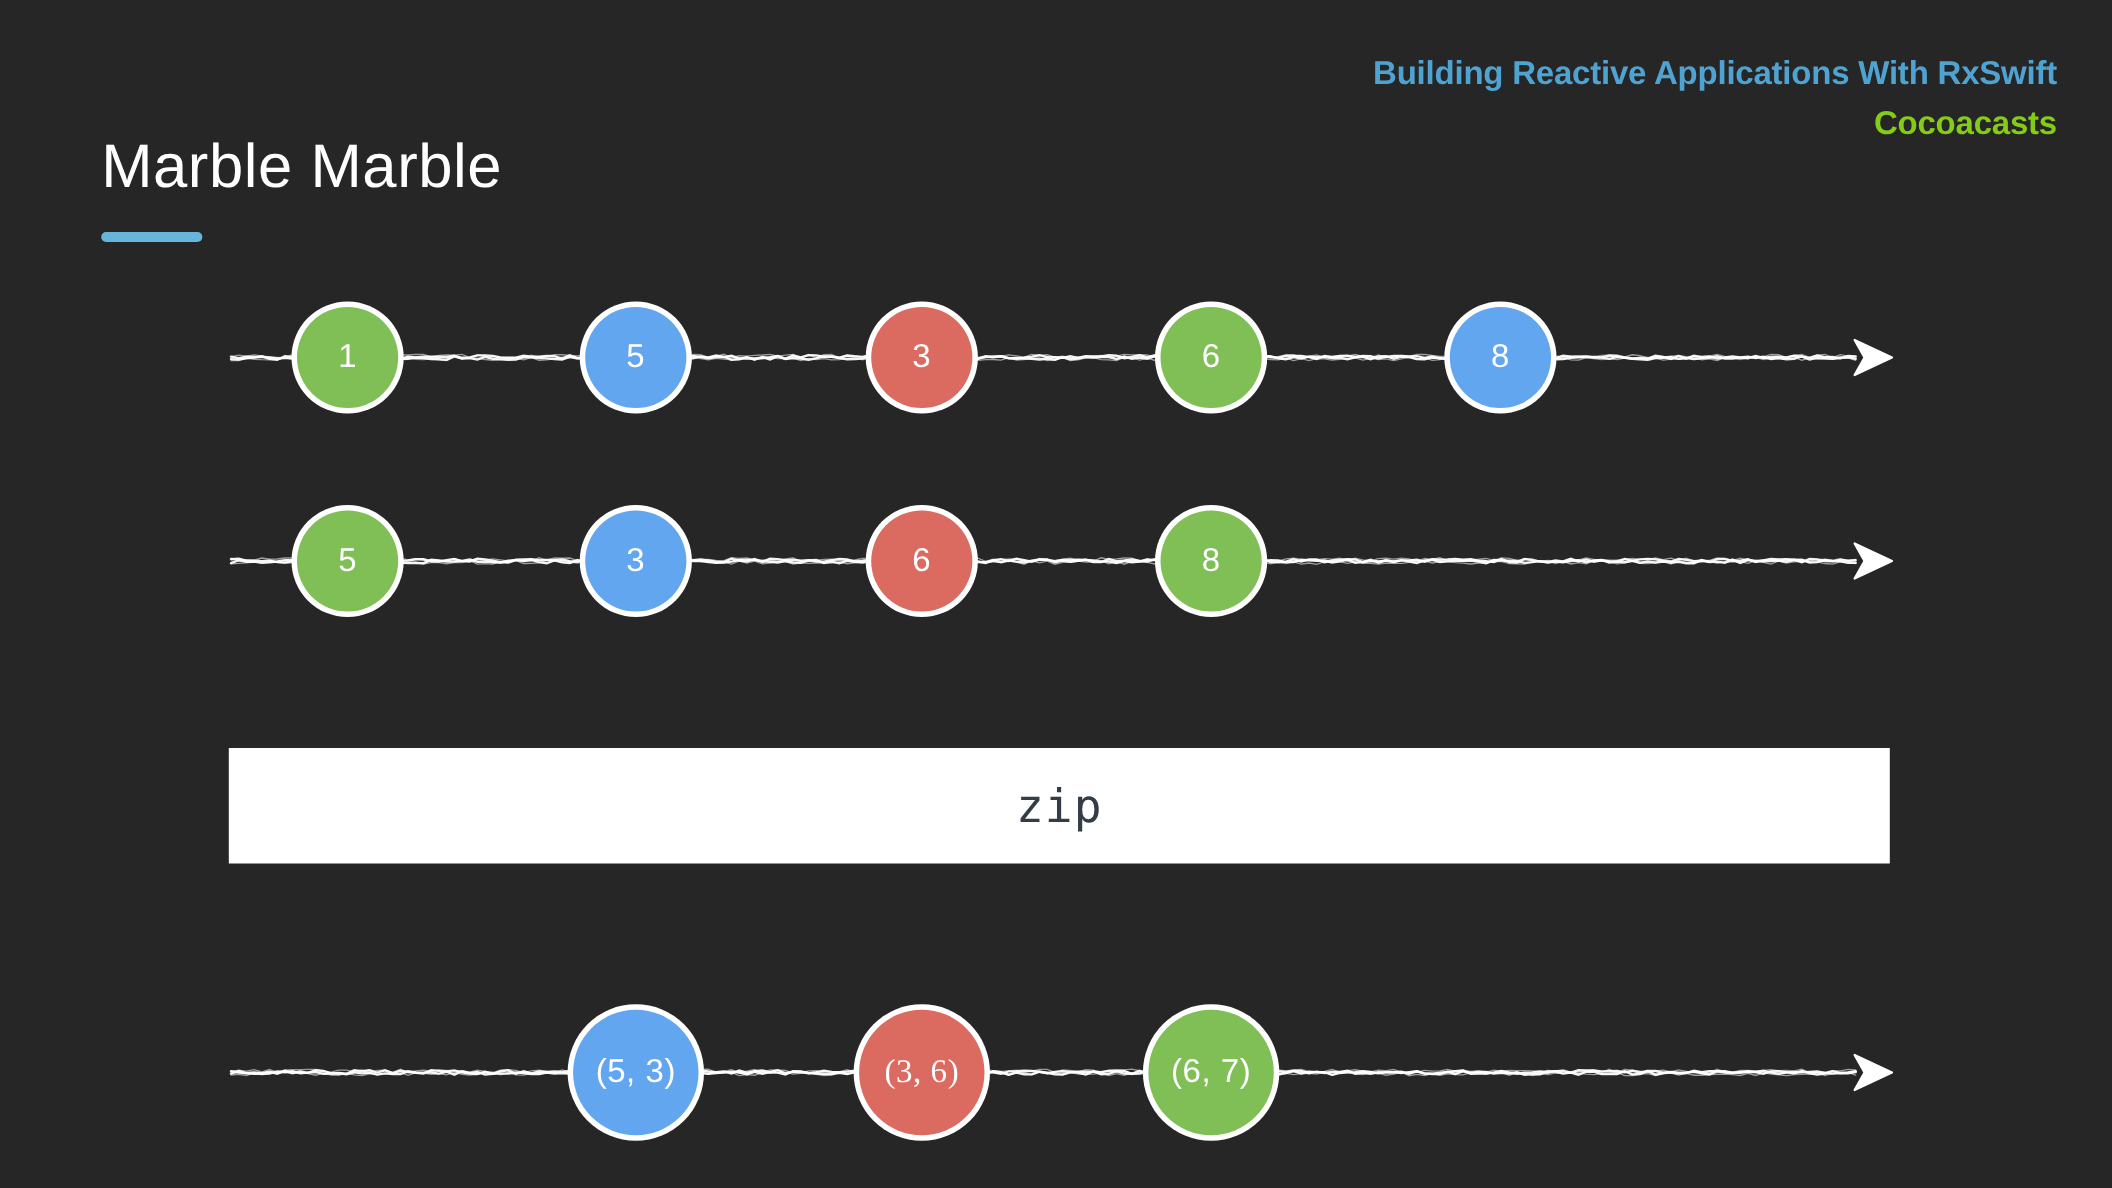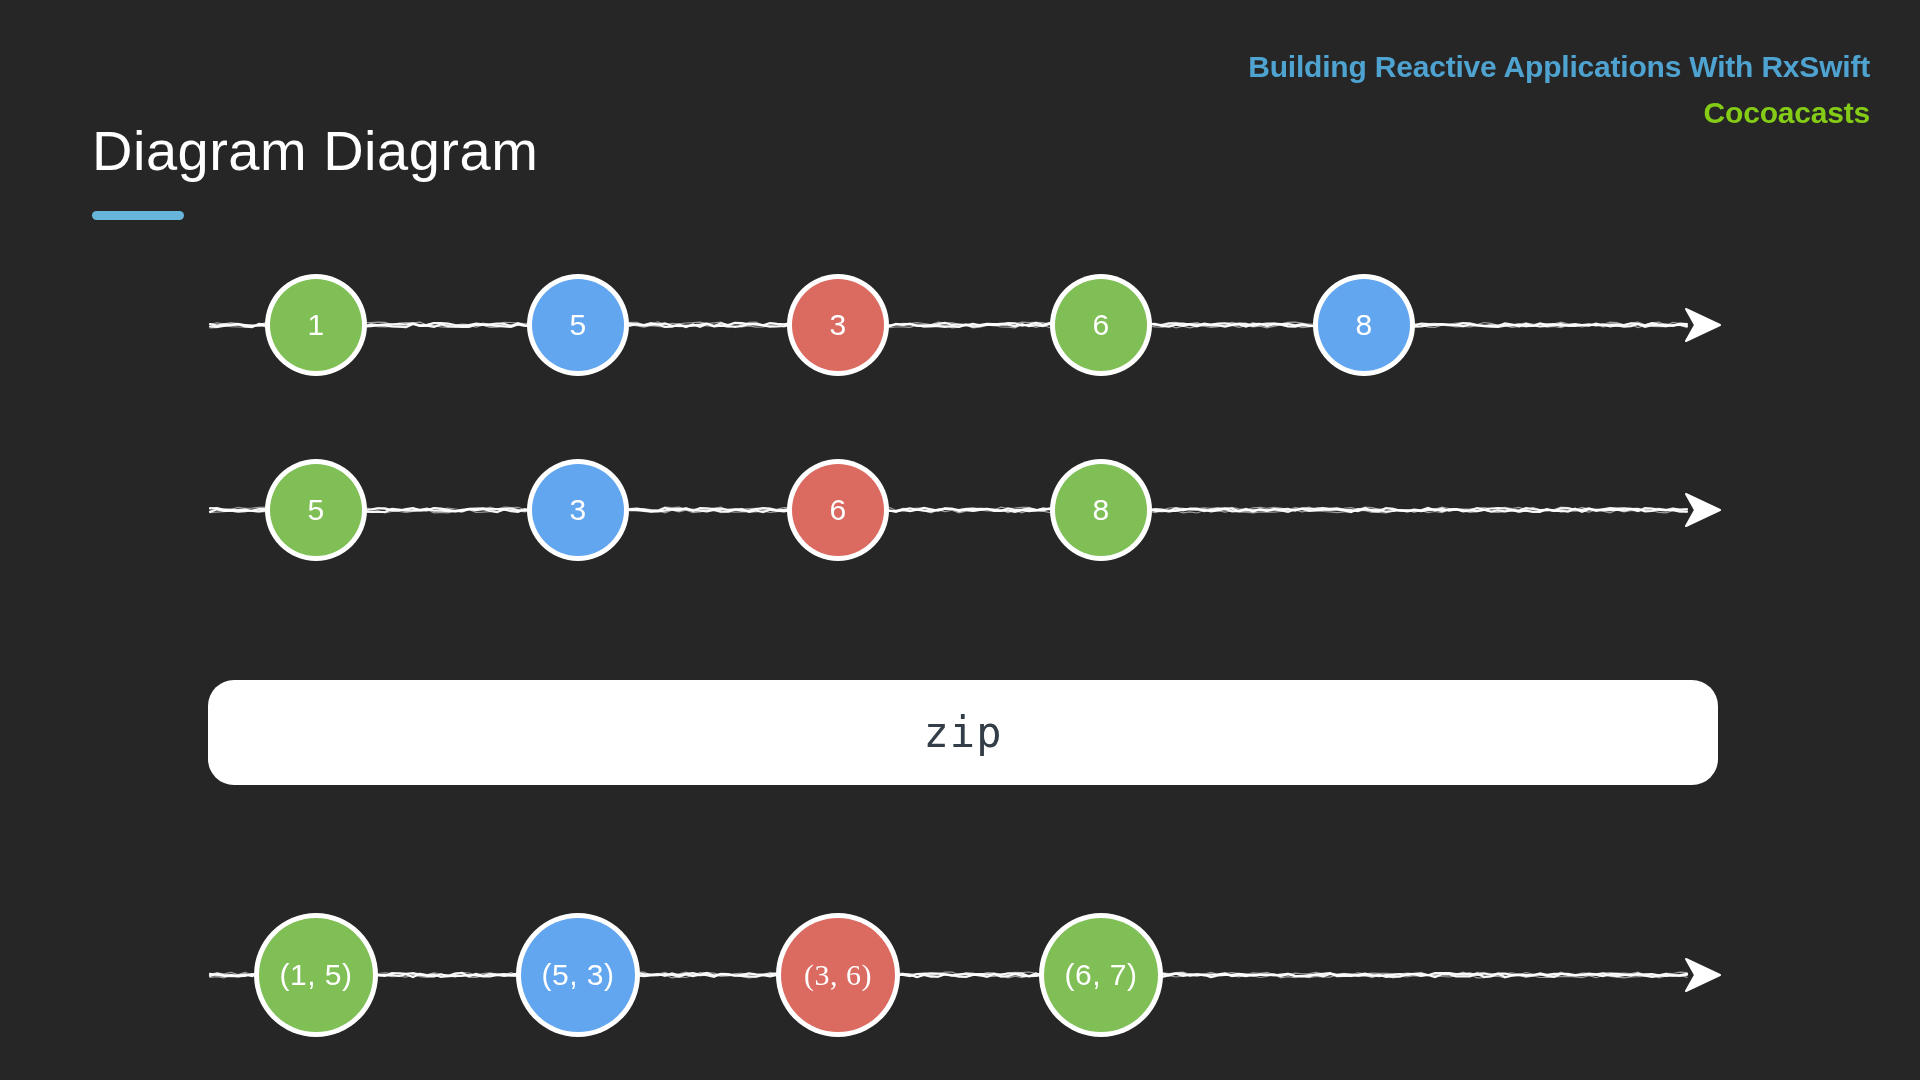--- a/index.html
+++ b/index.html
@@ -116,21 +116,21 @@
 </head>
 <body>
 
 <div id="slide">
 
   <div class="header">
     <div class="header-course">Building Reactive Applications With RxSwift</div>
     <div class="header-brand">Cocoacasts</div>
   </div>
 
-  <div class="title">Diagram Diagram</div>
+  <div class="title">Marble Marble</div>
   <div class="title-rule"></div>
 
   <div id="timelines-host">
       <div class="timeline" style="top: 245px;">
         <svg class="axis" width="1920" height="160" viewBox="0 0 1920 160">
           <path d="M210.0 79.3 L217.0 77.8 L224.0 78.8 L231.0 77.7 L238.0 78.6 L245.0 79.5 L252.0 79.9 L259.0 80.3 L266.0 77.1 L273.0 77.3 L280.0 77.5 L287.0 79.7 L294.0 77.9 L301.0 78.6 L308.0 78.7 L315.0 79.8 L322.0 78.0 L329.0 78.7 L336.0 77.7 L343.0 77.2 L350.0 77.9 L357.0 79.7 L364.0 77.6 L371.0 77.7 L378.0 77.1 L385.0 77.3 L392.0 79.5 L399.0 78.1 L406.0 77.7 L413.0 77.8 L420.0 77.2 L427.0 80.1 L434.0 77.6 L441.0 79.4 L448.0 79.1 L455.0 80.1 L462.0 79.2 L469.0 79.7 L476.0 80.2 L483.0 78.0 L490.0 79.8 L497.0 79.0 L504.0 77.4 L511.0 77.5 L518.0 78.2 L525.0 78.6 L532.0 77.5 L539.0 79.0 L546.0 79.7 L553.0 77.9 L560.0 79.6 L567.0 78.7 L574.0 80.0 L581.0 77.9 L588.0 80.4 L595.0 78.6 L602.0 78.7 L609.0 79.5 L616.0 78.3 L623.0 80.1 L630.0 77.3 L637.0 77.4 L644.0 80.0 L651.0 78.8 L658.0 77.0 L665.0 80.0 L672.0 78.4 L679.0 78.8 L686.0 78.0 L693.0 77.7 L700.0 77.2 L707.0 78.7 L714.0 77.9 L721.0 77.1 L728.0 80.4 L735.0 77.3 L742.0 80.0 L749.0 77.4 L756.0 77.1 L763.0 80.4 L770.0 78.2 L777.0 78.7 L784.0 79.7 L791.0 77.3 L798.0 80.3 L805.0 79.4 L812.0 79.4 L819.0 79.8 L826.0 77.5 L833.0 79.3 L840.0 78.6 L847.0 78.8 L854.0 78.3 L861.0 78.1 L868.0 77.9 L875.0 77.9 L882.0 79.9 L889.0 79.7 L896.0 79.5 L903.0 78.4 L910.0 78.7 L917.0 77.6 L924.0 78.5 L931.0 79.7 L938.0 77.2 L945.0 78.2 L952.0 77.5 L959.0 79.6 L966.0 78.9 L973.0 80.2 L980.0 79.4 L987.0 78.7 L994.0 79.0 L1001.0 78.1 L1008.0 79.0 L1015.0 78.7 L1022.0 77.1 L1029.0 77.7 L1036.0 77.4 L1043.0 77.7 L1050.0 79.8 L1057.0 79.8 L1064.0 78.1 L1071.0 79.7 L1078.0 77.2 L1085.0 79.6 L1092.0 79.0 L1099.0 77.9 L1106.0 80.2 L1113.0 79.1 L1120.0 79.7 L1127.0 78.0 L1134.0 77.9 L1141.0 77.4 L1148.0 77.8 L1155.0 80.2 L1162.0 79.2 L1169.0 77.5 L1176.0 77.4 L1183.0 79.6 L1190.0 78.7 L1197.0 77.6 L1204.0 80.1 L1211.0 79.3 L1218.0 78.8 L1225.0 78.7 L1232.0 77.3 L1239.0 79.1 L1246.0 80.2 L1253.0 77.6 L1260.0 79.8 L1267.0 79.3 L1274.0 78.2 L1281.0 79.0 L1288.0 77.3 L1295.0 77.1 L1302.0 78.2 L1309.0 79.1 L1316.0 79.0 L1323.0 78.6 L1330.0 79.3 L1337.0 78.7 L1344.0 78.3 L1351.0 79.2 L1358.0 77.6 L1365.0 78.8 L1372.0 77.0 L1379.0 80.4 L1386.0 78.1 L1393.0 77.5 L1400.0 78.4 L1407.0 77.6 L1414.0 78.5 L1421.0 79.7 L1428.0 78.6 L1435.0 78.3 L1442.0 79.1 L1449.0 79.3 L1456.0 78.1 L1463.0 77.9 L1470.0 77.6 L1477.0 79.5 L1484.0 77.5 L1491.0 78.3 L1498.0 80.4 L1505.0 79.4 L1512.0 79.5 L1519.0 78.8 L1526.0 78.2 L1533.0 79.2 L1540.0 79.5 L1547.0 78.7 L1554.0 78.8 L1561.0 77.2 L1568.0 78.9 L1575.0 79.7 L1582.0 80.1 L1589.0 80.2 L1596.0 79.9 L1603.0 79.5 L1610.0 77.2 L1617.0 77.5 L1624.0 80.0 L1631.0 78.2 L1638.0 77.2 L1645.0 79.8 L1652.0 77.8 L1659.0 77.2 L1666.0 80.2 L1673.0 77.4 L1680.0 78.7 L1687.0 79.3 " stroke="#FFFFFF" stroke-width="1.2" fill="none" stroke-linecap="round" opacity="0.55"></path>
           <path d="M210.0 79.2 L217.0 80.7 L224.0 79.3 L231.0 79.6 L238.0 79.4 L245.0 80.0 L252.0 80.8 L259.0 80.6 L266.0 80.2 L273.0 81.0 L280.0 78.9 L287.0 77.9 L294.0 77.9 L301.0 79.1 L308.0 78.0 L315.0 80.0 L322.0 79.1 L329.0 78.5 L336.0 78.4 L343.0 80.5 L350.0 80.7 L357.0 77.9 L364.0 81.2 L371.0 79.4 L378.0 80.0 L385.0 79.3 L392.0 79.3 L399.0 79.2 L406.0 79.5 L413.0 78.4 L420.0 80.3 L427.0 79.9 L434.0 78.1 L441.0 78.1 L448.0 78.5 L455.0 80.0 L462.0 80.7 L469.0 80.1 L476.0 78.5 L483.0 79.3 L490.0 79.3 L497.0 78.5 L504.0 78.8 L511.0 81.0 L518.0 78.1 L525.0 80.5 L532.0 79.7 L539.0 78.5 L546.0 79.1 L553.0 80.4 L560.0 78.0 L567.0 79.4 L574.0 80.9 L581.0 81.2 L588.0 79.3 L595.0 79.3 L602.0 79.4 L609.0 80.5 L616.0 80.5 L623.0 80.8 L630.0 80.7 L637.0 79.0 L644.0 80.0 L651.0 78.1 L658.0 79.7 L665.0 78.4 L672.0 80.9 L679.0 80.6 L686.0 80.9 L693.0 80.3 L700.0 79.7 L707.0 78.7 L714.0 81.1 L721.0 78.3 L728.0 80.0 L735.0 77.9 L742.0 78.1 L749.0 79.3 L756.0 79.0 L763.0 80.2 L770.0 78.2 L777.0 78.9 L784.0 79.4 L791.0 78.0 L798.0 79.1 L805.0 80.5 L812.0 80.2 L819.0 81.0 L826.0 78.1 L833.0 79.3 L840.0 79.2 L847.0 80.5 L854.0 80.3 L861.0 78.5 L868.0 78.7 L875.0 81.0 L882.0 80.3 L889.0 81.1 L896.0 79.5 L903.0 79.4 L910.0 78.9 L917.0 80.7 L924.0 80.4 L931.0 80.2 L938.0 79.2 L945.0 77.9 L952.0 79.7 L959.0 79.7 L966.0 80.3 L973.0 78.9 L980.0 80.3 L987.0 78.8 L994.0 79.1 L1001.0 79.0 L1008.0 78.0 L1015.0 78.3 L1022.0 80.6 L1029.0 79.5 L1036.0 78.0 L1043.0 79.7 L1050.0 77.9 L1057.0 79.6 L1064.0 81.3 L1071.0 78.0 L1078.0 81.0 L1085.0 79.7 L1092.0 81.2 L1099.0 80.4 L1106.0 80.0 L1113.0 78.8 L1120.0 79.1 L1127.0 80.1 L1134.0 78.8 L1141.0 78.6 L1148.0 78.0 L1155.0 79.5 L1162.0 80.2 L1169.0 78.5 L1176.0 78.7 L1183.0 78.7 L1190.0 79.7 L1197.0 81.3 L1204.0 78.7 L1211.0 79.5 L1218.0 78.5 L1225.0 78.3 L1232.0 79.5 L1239.0 78.5 L1246.0 78.9 L1253.0 80.9 L1260.0 79.4 L1267.0 78.6 L1274.0 78.5 L1281.0 79.1 L1288.0 78.8 L1295.0 80.3 L1302.0 79.1 L1309.0 80.9 L1316.0 81.2 L1323.0 80.8 L1330.0 79.4 L1337.0 79.0 L1344.0 78.8 L1351.0 79.3 L1358.0 78.6 L1365.0 77.9 L1372.0 78.5 L1379.0 78.0 L1386.0 79.6 L1393.0 78.4 L1400.0 78.7 L1407.0 78.4 L1414.0 80.5 L1421.0 78.5 L1428.0 79.2 L1435.0 79.4 L1442.0 79.0 L1449.0 80.0 L1456.0 79.9 L1463.0 78.2 L1470.0 78.8 L1477.0 80.0 L1484.0 80.9 L1491.0 80.5 L1498.0 81.1 L1505.0 78.3 L1512.0 79.5 L1519.0 81.3 L1526.0 78.6 L1533.0 80.9 L1540.0 78.5 L1547.0 79.8 L1554.0 79.1 L1561.0 81.0 L1568.0 80.0 L1575.0 79.0 L1582.0 80.0 L1589.0 80.6 L1596.0 78.6 L1603.0 80.4 L1610.0 79.5 L1617.0 79.3 L1624.0 80.0 L1631.0 78.3 L1638.0 79.2 L1645.0 80.4 L1652.0 78.2 L1659.0 79.7 L1666.0 79.6 L1673.0 80.8 L1680.0 78.7 L1687.0 79.0 " stroke="#FFFFFF" stroke-width="2.2" fill="none" stroke-linecap="round" opacity="0.95"></path>
           <path d="M210.0 81.5 L217.0 81.9 L224.0 80.8 L231.0 80.1 L238.0 78.9 L245.0 81.3 L252.0 82.1 L259.0 78.8 L266.0 79.5 L273.0 78.8 L280.0 79.5 L287.0 80.2 L294.0 81.8 L301.0 79.0 L308.0 81.3 L315.0 79.0 L322.0 78.8 L329.0 80.9 L336.0 81.9 L343.0 80.3 L350.0 80.4 L357.0 81.8 L364.0 81.5 L371.0 81.2 L378.0 80.1 L385.0 80.5 L392.0 81.3 L399.0 81.6 L406.0 82.0 L413.0 78.8 L420.0 80.9 L427.0 80.6 L434.0 81.9 L441.0 79.4 L448.0 81.2 L455.0 81.7 L462.0 82.0 L469.0 81.8 L476.0 79.7 L483.0 79.9 L490.0 80.4 L497.0 80.8 L504.0 81.3 L511.0 81.9 L518.0 79.4 L525.0 80.7 L532.0 80.8 L539.0 80.5 L546.0 79.7 L553.0 81.9 L560.0 78.7 L567.0 79.6 L574.0 79.9 L581.0 78.8 L588.0 81.9 L595.0 79.7 L602.0 78.8 L609.0 81.1 L616.0 79.1 L623.0 80.0 L630.0 78.7 L637.0 79.6 L644.0 80.6 L651.0 79.6 L658.0 79.3 L665.0 82.0 L672.0 81.6 L679.0 79.6 L686.0 82.1 L693.0 79.5 L700.0 81.8 L707.0 79.0 L714.0 81.4 L721.0 80.6 L728.0 80.9 L735.0 82.0 L742.0 80.8 L749.0 79.0 L756.0 79.3 L763.0 80.5 L770.0 81.6 L777.0 81.5 L784.0 81.0 L791.0 79.8 L798.0 79.8 L805.0 80.3 L812.0 81.8 L819.0 79.1 L826.0 79.9 L833.0 79.0 L840.0 80.7 L847.0 81.3 L854.0 79.4 L861.0 79.3 L868.0 78.9 L875.0 81.1 L882.0 79.6 L889.0 81.0 L896.0 78.8 L903.0 79.8 L910.0 78.9 L917.0 80.6 L924.0 81.2 L931.0 80.8 L938.0 81.2 L945.0 81.8 L952.0 81.2 L959.0 82.0 L966.0 79.7 L973.0 81.6 L980.0 81.0 L987.0 79.6 L994.0 80.1 L1001.0 79.6 L1008.0 79.6 L1015.0 81.3 L1022.0 79.2 L1029.0 81.2 L1036.0 80.0 L1043.0 81.2 L1050.0 78.8 L1057.0 81.0 L1064.0 80.4 L1071.0 80.8 L1078.0 78.8 L1085.0 81.4 L1092.0 81.8 L1099.0 81.7 L1106.0 78.9 L1113.0 79.7 L1120.0 81.0 L1127.0 81.1 L1134.0 79.4 L1141.0 81.3 L1148.0 79.3 L1155.0 78.9 L1162.0 80.8 L1169.0 81.6 L1176.0 79.6 L1183.0 80.9 L1190.0 79.2 L1197.0 79.6 L1204.0 79.5 L1211.0 80.5 L1218.0 80.2 L1225.0 81.6 L1232.0 79.9 L1239.0 79.4 L1246.0 81.6 L1253.0 79.0 L1260.0 78.8 L1267.0 81.1 L1274.0 79.1 L1281.0 79.7 L1288.0 81.4 L1295.0 81.6 L1302.0 80.1 L1309.0 80.5 L1316.0 81.2 L1323.0 81.4 L1330.0 80.0 L1337.0 79.3 L1344.0 81.7 L1351.0 81.1 L1358.0 80.7 L1365.0 78.9 L1372.0 81.9 L1379.0 79.9 L1386.0 81.4 L1393.0 80.5 L1400.0 82.0 L1407.0 80.2 L1414.0 81.6 L1421.0 81.3 L1428.0 80.3 L1435.0 79.9 L1442.0 79.5 L1449.0 79.6 L1456.0 80.1 L1463.0 81.2 L1470.0 79.5 L1477.0 80.3 L1484.0 81.1 L1491.0 81.6 L1498.0 82.0 L1505.0 80.6 L1512.0 80.3 L1519.0 79.6 L1526.0 81.2 L1533.0 80.5 L1540.0 81.5 L1547.0 80.8 L1554.0 80.2 L1561.0 78.9 L1568.0 80.9 L1575.0 80.9 L1582.0 80.0 L1589.0 79.4 L1596.0 80.5 L1603.0 79.3 L1610.0 81.3 L1617.0 80.5 L1624.0 81.7 L1631.0 81.1 L1638.0 78.9 L1645.0 81.9 L1652.0 80.2 L1659.0 80.4 L1666.0 81.2 L1673.0 80.0 L1680.0 79.9 L1687.0 81.1 " stroke="#FFFFFF" stroke-width="2.2" fill="none" stroke-linecap="round" opacity="0.95"></path>
           <path d="M210.0 82.9 L217.0 82.7 L224.0 80.4 L231.0 81.6 L238.0 82.0 L245.0 82.2 L252.0 82.0 L259.0 80.0 L266.0 82.1 L273.0 82.0 L280.0 81.4 L287.0 81.3 L294.0 79.7 L301.0 81.0 L308.0 81.5 L315.0 79.7 L322.0 80.1 L329.0 80.4 L336.0 80.3 L343.0 80.1 L350.0 79.7 L357.0 82.7 L364.0 82.4 L371.0 80.6 L378.0 81.6 L385.0 81.8 L392.0 81.3 L399.0 81.9 L406.0 82.9 L413.0 79.6 L420.0 81.4 L427.0 80.4 L434.0 80.6 L441.0 81.8 L448.0 82.5 L455.0 82.0 L462.0 80.8 L469.0 80.5 L476.0 82.1 L483.0 80.1 L490.0 82.5 L497.0 82.1 L504.0 81.0 L511.0 79.8 L518.0 80.2 L525.0 81.4 L532.0 80.6 L539.0 81.1 L546.0 82.9 L553.0 82.9 L560.0 82.8 L567.0 80.1 L574.0 81.3 L581.0 80.0 L588.0 81.1 L595.0 80.7 L602.0 80.8 L609.0 80.6 L616.0 82.4 L623.0 80.0 L630.0 80.0 L637.0 81.0 L644.0 82.2 L651.0 80.7 L658.0 81.5 L665.0 82.2 L672.0 80.8 L679.0 81.7 L686.0 81.3 L693.0 81.5 L700.0 79.8 L707.0 81.0 L714.0 81.1 L721.0 80.5 L728.0 82.7 L735.0 80.8 L742.0 81.9 L749.0 80.9 L756.0 82.2 L763.0 81.9 L770.0 80.6 L777.0 79.7 L784.0 82.1 L791.0 79.7 L798.0 81.7 L805.0 80.3 L812.0 79.6 L819.0 82.7 L826.0 81.4 L833.0 81.8 L840.0 80.8 L847.0 80.1 L854.0 80.8 L861.0 80.8 L868.0 81.2 L875.0 81.6 L882.0 80.6 L889.0 82.6 L896.0 82.0 L903.0 81.8 L910.0 82.4 L917.0 80.2 L924.0 82.3 L931.0 82.0 L938.0 80.9 L945.0 80.2 L952.0 82.8 L959.0 82.2 L966.0 80.2 L973.0 82.8 L980.0 82.1 L987.0 80.4 L994.0 80.2 L1001.0 82.0 L1008.0 82.2 L1015.0 82.9 L1022.0 79.8 L1029.0 80.2 L1036.0 82.4 L1043.0 80.5 L1050.0 82.7 L1057.0 80.0 L1064.0 82.0 L1071.0 80.8 L1078.0 80.4 L1085.0 82.4 L1092.0 82.8 L1099.0 81.9 L1106.0 79.7 L1113.0 79.8 L1120.0 82.2 L1127.0 82.0 L1134.0 80.1 L1141.0 79.6 L1148.0 80.7 L1155.0 81.8 L1162.0 82.1 L1169.0 80.5 L1176.0 82.8 L1183.0 81.1 L1190.0 82.8 L1197.0 81.1 L1204.0 81.2 L1211.0 82.3 L1218.0 81.6 L1225.0 80.6 L1232.0 80.4 L1239.0 82.3 L1246.0 80.7 L1253.0 81.9 L1260.0 81.2 L1267.0 82.8 L1274.0 81.3 L1281.0 79.7 L1288.0 81.6 L1295.0 80.2 L1302.0 82.6 L1309.0 81.9 L1316.0 80.0 L1323.0 81.1 L1330.0 81.7 L1337.0 82.0 L1344.0 80.2 L1351.0 82.5 L1358.0 80.8 L1365.0 81.1 L1372.0 82.2 L1379.0 81.4 L1386.0 81.9 L1393.0 82.3 L1400.0 81.7 L1407.0 80.6 L1414.0 80.7 L1421.0 79.7 L1428.0 82.1 L1435.0 82.4 L1442.0 80.2 L1449.0 80.9 L1456.0 81.9 L1463.0 81.3 L1470.0 81.9 L1477.0 80.6 L1484.0 81.0 L1491.0 79.6 L1498.0 80.0 L1505.0 80.6 L1512.0 82.4 L1519.0 81.5 L1526.0 81.7 L1533.0 81.3 L1540.0 79.6 L1547.0 82.2 L1554.0 81.3 L1561.0 82.7 L1568.0 80.2 L1575.0 80.4 L1582.0 81.8 L1589.0 80.4 L1596.0 79.9 L1603.0 81.9 L1610.0 80.8 L1617.0 81.3 L1624.0 81.0 L1631.0 79.6 L1638.0 82.5 L1645.0 80.4 L1652.0 81.5 L1659.0 81.7 L1666.0 81.6 L1673.0 81.1 L1680.0 80.3 L1687.0 82.6 " stroke="#FFFFFF" stroke-width="1.2" fill="none" stroke-linecap="round" opacity="0.55"></path>
           <path d="M 1686 64 L 1720 80 L 1686 96 L 1695 80 Z" fill="#FFFFFF" stroke="#FFFFFF" stroke-width="2" stroke-linejoin="round"></path>
@@ -173,32 +173,29 @@
         </div>
       </div>
       <div class="timeline" style="top: 895px;">
         <svg class="axis" width="1920" height="160" viewBox="0 0 1920 160">
           <path d="M210.0 79.1 L217.0 77.9 L224.0 78.8 L231.0 77.4 L238.0 79.5 L245.0 77.3 L252.0 79.8 L259.0 77.7 L266.0 77.4 L273.0 77.5 L280.0 77.2 L287.0 77.1 L294.0 78.7 L301.0 79.6 L308.0 77.8 L315.0 77.9 L322.0 79.4 L329.0 77.6 L336.0 80.1 L343.0 78.1 L350.0 77.9 L357.0 79.8 L364.0 77.1 L371.0 80.0 L378.0 78.5 L385.0 77.8 L392.0 78.7 L399.0 77.6 L406.0 78.1 L413.0 78.6 L420.0 78.4 L427.0 79.6 L434.0 77.9 L441.0 79.0 L448.0 80.2 L455.0 77.9 L462.0 77.5 L469.0 78.0 L476.0 80.1 L483.0 78.6 L490.0 77.8 L497.0 79.1 L504.0 80.3 L511.0 77.6 L518.0 79.7 L525.0 77.3 L532.0 78.7 L539.0 79.9 L546.0 77.8 L553.0 79.3 L560.0 77.7 L567.0 79.9 L574.0 77.4 L581.0 78.0 L588.0 78.0 L595.0 77.7 L602.0 78.7 L609.0 77.0 L616.0 78.2 L623.0 77.9 L630.0 78.5 L637.0 77.1 L644.0 77.0 L651.0 80.2 L658.0 79.1 L665.0 77.5 L672.0 80.4 L679.0 78.8 L686.0 77.2 L693.0 80.4 L700.0 77.6 L707.0 77.7 L714.0 78.2 L721.0 80.4 L728.0 80.4 L735.0 78.6 L742.0 78.4 L749.0 79.9 L756.0 79.7 L763.0 79.7 L770.0 77.5 L777.0 79.5 L784.0 79.1 L791.0 78.2 L798.0 79.3 L805.0 77.9 L812.0 79.9 L819.0 77.2 L826.0 77.6 L833.0 77.2 L840.0 78.1 L847.0 79.5 L854.0 78.4 L861.0 79.9 L868.0 78.2 L875.0 78.1 L882.0 77.3 L889.0 78.7 L896.0 77.7 L903.0 78.4 L910.0 78.9 L917.0 78.6 L924.0 77.9 L931.0 80.2 L938.0 78.8 L945.0 77.2 L952.0 77.2 L959.0 79.8 L966.0 77.7 L973.0 78.2 L980.0 79.5 L987.0 77.5 L994.0 77.8 L1001.0 79.4 L1008.0 77.9 L1015.0 77.4 L1022.0 77.6 L1029.0 77.0 L1036.0 78.4 L1043.0 78.7 L1050.0 79.6 L1057.0 78.8 L1064.0 77.5 L1071.0 80.3 L1078.0 80.0 L1085.0 78.7 L1092.0 77.1 L1099.0 80.1 L1106.0 80.4 L1113.0 78.2 L1120.0 77.1 L1127.0 77.1 L1134.0 78.3 L1141.0 79.2 L1148.0 77.2 L1155.0 78.8 L1162.0 77.6 L1169.0 78.5 L1176.0 77.7 L1183.0 77.1 L1190.0 79.2 L1197.0 79.7 L1204.0 79.1 L1211.0 77.3 L1218.0 79.6 L1225.0 78.3 L1232.0 77.5 L1239.0 78.7 L1246.0 79.5 L1253.0 77.9 L1260.0 78.4 L1267.0 77.3 L1274.0 79.9 L1281.0 80.3 L1288.0 79.9 L1295.0 78.1 L1302.0 78.8 L1309.0 78.5 L1316.0 77.3 L1323.0 78.8 L1330.0 77.9 L1337.0 79.0 L1344.0 78.4 L1351.0 79.7 L1358.0 77.8 L1365.0 78.8 L1372.0 78.2 L1379.0 78.4 L1386.0 78.3 L1393.0 78.5 L1400.0 78.9 L1407.0 78.1 L1414.0 78.5 L1421.0 77.4 L1428.0 79.7 L1435.0 79.6 L1442.0 78.6 L1449.0 77.7 L1456.0 79.9 L1463.0 77.1 L1470.0 80.3 L1477.0 77.3 L1484.0 77.8 L1491.0 78.7 L1498.0 80.1 L1505.0 78.6 L1512.0 77.8 L1519.0 79.5 L1526.0 77.7 L1533.0 79.0 L1540.0 80.3 L1547.0 79.8 L1554.0 80.3 L1561.0 77.1 L1568.0 79.5 L1575.0 79.6 L1582.0 78.1 L1589.0 78.2 L1596.0 78.5 L1603.0 78.1 L1610.0 77.5 L1617.0 78.3 L1624.0 78.2 L1631.0 78.6 L1638.0 77.1 L1645.0 80.1 L1652.0 79.6 L1659.0 79.6 L1666.0 78.3 L1673.0 78.5 L1680.0 77.2 L1687.0 77.6 " stroke="#FFFFFF" stroke-width="1.2" fill="none" stroke-linecap="round" opacity="0.55"></path>
           <path d="M210.0 81.0 L217.0 78.7 L224.0 80.4 L231.0 80.0 L238.0 80.7 L245.0 79.4 L252.0 81.1 L259.0 78.5 L266.0 80.4 L273.0 79.1 L280.0 80.3 L287.0 78.0 L294.0 78.6 L301.0 80.8 L308.0 80.4 L315.0 81.2 L322.0 78.0 L329.0 78.8 L336.0 78.0 L343.0 80.1 L350.0 78.0 L357.0 80.6 L364.0 78.3 L371.0 79.6 L378.0 80.3 L385.0 80.9 L392.0 78.0 L399.0 78.5 L406.0 79.0 L413.0 78.1 L420.0 79.9 L427.0 80.9 L434.0 81.3 L441.0 79.3 L448.0 81.2 L455.0 78.8 L462.0 78.0 L469.0 81.2 L476.0 78.8 L483.0 80.9 L490.0 79.1 L497.0 79.5 L504.0 79.1 L511.0 79.6 L518.0 78.7 L525.0 80.9 L532.0 80.8 L539.0 81.3 L546.0 80.9 L553.0 80.7 L560.0 78.5 L567.0 80.6 L574.0 80.6 L581.0 78.5 L588.0 81.2 L595.0 78.6 L602.0 79.4 L609.0 80.9 L616.0 79.6 L623.0 79.1 L630.0 81.1 L637.0 78.1 L644.0 79.1 L651.0 79.7 L658.0 79.0 L665.0 80.8 L672.0 78.3 L679.0 80.2 L686.0 78.8 L693.0 78.2 L700.0 79.8 L707.0 77.9 L714.0 80.7 L721.0 79.2 L728.0 79.6 L735.0 80.7 L742.0 79.8 L749.0 78.4 L756.0 79.4 L763.0 79.7 L770.0 79.2 L777.0 78.3 L784.0 80.2 L791.0 80.0 L798.0 78.7 L805.0 79.4 L812.0 78.9 L819.0 78.8 L826.0 78.7 L833.0 80.5 L840.0 80.0 L847.0 79.4 L854.0 79.6 L861.0 80.1 L868.0 79.7 L875.0 80.9 L882.0 80.8 L889.0 81.0 L896.0 79.1 L903.0 79.9 L910.0 81.2 L917.0 79.0 L924.0 78.9 L931.0 78.3 L938.0 78.6 L945.0 79.3 L952.0 80.7 L959.0 79.4 L966.0 78.9 L973.0 79.4 L980.0 79.2 L987.0 79.3 L994.0 79.4 L1001.0 79.7 L1008.0 78.5 L1015.0 78.6 L1022.0 78.7 L1029.0 81.3 L1036.0 78.4 L1043.0 81.1 L1050.0 78.8 L1057.0 80.4 L1064.0 78.1 L1071.0 79.4 L1078.0 79.0 L1085.0 77.9 L1092.0 81.0 L1099.0 79.1 L1106.0 78.6 L1113.0 78.2 L1120.0 78.7 L1127.0 78.2 L1134.0 79.3 L1141.0 79.3 L1148.0 78.0 L1155.0 78.9 L1162.0 78.8 L1169.0 79.5 L1176.0 78.4 L1183.0 78.7 L1190.0 80.7 L1197.0 79.2 L1204.0 80.4 L1211.0 79.6 L1218.0 79.4 L1225.0 78.5 L1232.0 81.1 L1239.0 80.2 L1246.0 81.2 L1253.0 79.8 L1260.0 79.9 L1267.0 79.7 L1274.0 80.4 L1281.0 79.7 L1288.0 78.9 L1295.0 81.0 L1302.0 81.1 L1309.0 80.2 L1316.0 79.6 L1323.0 78.8 L1330.0 78.2 L1337.0 81.1 L1344.0 80.9 L1351.0 81.0 L1358.0 79.9 L1365.0 78.6 L1372.0 80.0 L1379.0 81.1 L1386.0 80.2 L1393.0 79.9 L1400.0 79.1 L1407.0 80.2 L1414.0 78.8 L1421.0 78.8 L1428.0 80.2 L1435.0 78.0 L1442.0 78.2 L1449.0 78.1 L1456.0 79.0 L1463.0 78.8 L1470.0 78.7 L1477.0 79.9 L1484.0 78.5 L1491.0 80.0 L1498.0 78.5 L1505.0 78.7 L1512.0 80.2 L1519.0 79.8 L1526.0 81.0 L1533.0 80.5 L1540.0 78.3 L1547.0 79.8 L1554.0 78.9 L1561.0 78.9 L1568.0 80.0 L1575.0 80.5 L1582.0 79.6 L1589.0 79.6 L1596.0 79.6 L1603.0 78.4 L1610.0 80.1 L1617.0 81.2 L1624.0 80.1 L1631.0 79.5 L1638.0 79.9 L1645.0 79.4 L1652.0 79.1 L1659.0 80.4 L1666.0 81.0 L1673.0 80.4 L1680.0 80.8 L1687.0 79.6 " stroke="#FFFFFF" stroke-width="2.2" fill="none" stroke-linecap="round" opacity="0.95"></path>
           <path d="M210.0 78.9 L217.0 80.0 L224.0 80.8 L231.0 81.1 L238.0 81.1 L245.0 80.9 L252.0 79.0 L259.0 79.5 L266.0 78.9 L273.0 80.8 L280.0 80.1 L287.0 79.5 L294.0 81.2 L301.0 80.9 L308.0 80.8 L315.0 81.7 L322.0 79.9 L329.0 80.8 L336.0 80.1 L343.0 81.9 L350.0 80.8 L357.0 81.4 L364.0 81.5 L371.0 78.9 L378.0 80.0 L385.0 80.1 L392.0 80.0 L399.0 81.0 L406.0 79.3 L413.0 82.0 L420.0 78.8 L427.0 80.3 L434.0 79.5 L441.0 81.8 L448.0 81.2 L455.0 80.8 L462.0 81.0 L469.0 80.0 L476.0 80.5 L483.0 81.4 L490.0 81.5 L497.0 80.0 L504.0 80.9 L511.0 80.4 L518.0 80.7 L525.0 80.9 L532.0 81.5 L539.0 80.7 L546.0 79.5 L553.0 79.4 L560.0 81.3 L567.0 81.6 L574.0 78.8 L581.0 80.6 L588.0 81.6 L595.0 81.3 L602.0 80.0 L609.0 81.1 L616.0 81.3 L623.0 80.8 L630.0 81.4 L637.0 80.5 L644.0 81.2 L651.0 80.5 L658.0 80.1 L665.0 79.2 L672.0 80.0 L679.0 81.6 L686.0 79.4 L693.0 81.1 L700.0 79.5 L707.0 80.1 L714.0 81.9 L721.0 78.8 L728.0 79.1 L735.0 80.5 L742.0 80.9 L749.0 81.4 L756.0 81.6 L763.0 80.2 L770.0 81.4 L777.0 79.9 L784.0 81.8 L791.0 80.7 L798.0 80.1 L805.0 80.1 L812.0 80.7 L819.0 80.4 L826.0 80.0 L833.0 79.3 L840.0 82.0 L847.0 79.5 L854.0 81.4 L861.0 79.7 L868.0 80.1 L875.0 81.6 L882.0 81.6 L889.0 79.7 L896.0 81.4 L903.0 78.9 L910.0 79.8 L917.0 82.0 L924.0 80.0 L931.0 81.7 L938.0 81.7 L945.0 79.3 L952.0 80.2 L959.0 81.6 L966.0 81.8 L973.0 79.9 L980.0 80.0 L987.0 81.9 L994.0 79.0 L1001.0 81.6 L1008.0 81.2 L1015.0 78.9 L1022.0 81.0 L1029.0 81.1 L1036.0 80.9 L1043.0 79.6 L1050.0 79.6 L1057.0 79.7 L1064.0 78.9 L1071.0 81.4 L1078.0 80.1 L1085.0 80.3 L1092.0 81.2 L1099.0 80.1 L1106.0 81.7 L1113.0 80.5 L1120.0 81.1 L1127.0 81.3 L1134.0 80.6 L1141.0 81.2 L1148.0 80.4 L1155.0 79.6 L1162.0 81.7 L1169.0 80.4 L1176.0 78.8 L1183.0 80.8 L1190.0 79.3 L1197.0 79.8 L1204.0 79.7 L1211.0 82.1 L1218.0 80.4 L1225.0 79.9 L1232.0 79.8 L1239.0 78.8 L1246.0 79.5 L1253.0 80.7 L1260.0 79.7 L1267.0 79.8 L1274.0 79.4 L1281.0 81.2 L1288.0 78.9 L1295.0 80.8 L1302.0 81.3 L1309.0 81.5 L1316.0 79.4 L1323.0 81.3 L1330.0 79.0 L1337.0 80.1 L1344.0 79.4 L1351.0 79.5 L1358.0 80.9 L1365.0 80.2 L1372.0 81.0 L1379.0 79.8 L1386.0 82.0 L1393.0 81.5 L1400.0 81.6 L1407.0 79.1 L1414.0 79.1 L1421.0 81.0 L1428.0 80.0 L1435.0 82.0 L1442.0 79.3 L1449.0 79.1 L1456.0 81.4 L1463.0 81.3 L1470.0 81.4 L1477.0 78.8 L1484.0 81.8 L1491.0 81.4 L1498.0 78.8 L1505.0 82.0 L1512.0 80.5 L1519.0 79.6 L1526.0 80.1 L1533.0 80.2 L1540.0 79.1 L1547.0 80.8 L1554.0 81.8 L1561.0 78.9 L1568.0 78.8 L1575.0 80.1 L1582.0 80.2 L1589.0 78.9 L1596.0 79.7 L1603.0 81.1 L1610.0 79.0 L1617.0 78.8 L1624.0 79.7 L1631.0 80.6 L1638.0 78.7 L1645.0 80.7 L1652.0 81.8 L1659.0 80.9 L1666.0 78.8 L1673.0 80.4 L1680.0 80.0 L1687.0 78.8 " stroke="#FFFFFF" stroke-width="2.2" fill="none" stroke-linecap="round" opacity="0.95"></path>
           <path d="M210.0 82.3 L217.0 81.6 L224.0 82.9 L231.0 80.3 L238.0 82.1 L245.0 80.7 L252.0 80.1 L259.0 80.2 L266.0 81.2 L273.0 79.7 L280.0 81.0 L287.0 82.5 L294.0 80.5 L301.0 82.3 L308.0 82.5 L315.0 80.6 L322.0 82.1 L329.0 82.7 L336.0 81.3 L343.0 82.0 L350.0 81.1 L357.0 80.7 L364.0 79.8 L371.0 82.5 L378.0 80.1 L385.0 80.5 L392.0 81.6 L399.0 81.1 L406.0 82.1 L413.0 79.7 L420.0 81.6 L427.0 82.4 L434.0 81.6 L441.0 79.6 L448.0 79.7 L455.0 82.1 L462.0 80.0 L469.0 82.1 L476.0 82.4 L483.0 80.7 L490.0 80.7 L497.0 80.7 L504.0 79.9 L511.0 80.5 L518.0 81.7 L525.0 82.2 L532.0 82.9 L539.0 80.0 L546.0 82.4 L553.0 82.4 L560.0 80.5 L567.0 81.8 L574.0 80.4 L581.0 81.2 L588.0 81.8 L595.0 81.9 L602.0 80.0 L609.0 80.5 L616.0 81.3 L623.0 81.9 L630.0 82.7 L637.0 80.2 L644.0 81.5 L651.0 79.6 L658.0 80.0 L665.0 80.0 L672.0 82.9 L679.0 82.0 L686.0 82.5 L693.0 80.2 L700.0 80.8 L707.0 80.0 L714.0 79.9 L721.0 81.4 L728.0 80.8 L735.0 80.0 L742.0 81.7 L749.0 82.9 L756.0 81.9 L763.0 79.7 L770.0 81.0 L777.0 80.2 L784.0 80.2 L791.0 79.8 L798.0 79.7 L805.0 81.3 L812.0 80.8 L819.0 81.8 L826.0 81.0 L833.0 81.9 L840.0 81.2 L847.0 80.7 L854.0 81.2 L861.0 82.6 L868.0 81.7 L875.0 80.2 L882.0 80.8 L889.0 82.2 L896.0 80.2 L903.0 80.4 L910.0 80.2 L917.0 82.6 L924.0 79.6 L931.0 80.4 L938.0 82.2 L945.0 79.7 L952.0 80.9 L959.0 80.1 L966.0 82.1 L973.0 79.6 L980.0 81.4 L987.0 81.6 L994.0 81.5 L1001.0 80.6 L1008.0 82.8 L1015.0 81.1 L1022.0 82.6 L1029.0 80.4 L1036.0 79.8 L1043.0 81.8 L1050.0 82.6 L1057.0 82.5 L1064.0 79.9 L1071.0 80.7 L1078.0 80.4 L1085.0 81.5 L1092.0 82.8 L1099.0 81.7 L1106.0 81.3 L1113.0 80.2 L1120.0 81.0 L1127.0 80.8 L1134.0 81.1 L1141.0 79.7 L1148.0 81.2 L1155.0 80.1 L1162.0 82.6 L1169.0 80.7 L1176.0 82.0 L1183.0 81.0 L1190.0 80.7 L1197.0 81.4 L1204.0 79.7 L1211.0 82.6 L1218.0 79.8 L1225.0 80.1 L1232.0 80.9 L1239.0 82.0 L1246.0 80.2 L1253.0 80.6 L1260.0 82.5 L1267.0 81.4 L1274.0 79.6 L1281.0 82.9 L1288.0 81.7 L1295.0 82.7 L1302.0 81.1 L1309.0 82.6 L1316.0 81.3 L1323.0 81.9 L1330.0 82.1 L1337.0 80.0 L1344.0 79.9 L1351.0 81.6 L1358.0 80.2 L1365.0 80.1 L1372.0 82.5 L1379.0 80.2 L1386.0 80.3 L1393.0 82.8 L1400.0 81.1 L1407.0 82.0 L1414.0 80.6 L1421.0 81.1 L1428.0 79.8 L1435.0 80.6 L1442.0 81.5 L1449.0 82.0 L1456.0 80.9 L1463.0 80.5 L1470.0 79.8 L1477.0 82.8 L1484.0 82.7 L1491.0 81.3 L1498.0 81.1 L1505.0 82.8 L1512.0 81.2 L1519.0 80.5 L1526.0 82.3 L1533.0 80.8 L1540.0 82.5 L1547.0 82.5 L1554.0 81.8 L1561.0 81.6 L1568.0 81.5 L1575.0 81.9 L1582.0 82.7 L1589.0 80.7 L1596.0 82.7 L1603.0 80.4 L1610.0 81.4 L1617.0 82.2 L1624.0 82.9 L1631.0 81.8 L1638.0 81.7 L1645.0 81.4 L1652.0 79.8 L1659.0 82.8 L1666.0 80.8 L1673.0 80.3 L1680.0 80.0 L1687.0 82.4 " stroke="#FFFFFF" stroke-width="1.2" fill="none" stroke-linecap="round" opacity="0.55"></path>
           <path d="M 1686 64 L 1720 80 L 1686 96 L 1695 80 Z" fill="#FFFFFF" stroke="#FFFFFF" stroke-width="2" stroke-linejoin="round"></path>
         </svg>
-        <div class="marble" style="width: 114px; height: 114px; left: 316px; top: 80px; background: rgb(127, 191, 86); font-size: 30px;">
-          <span>(1, 5)</span>
-        </div>
         <div class="marble" style="width: 114px; height: 114px; left: 578px; top: 80px; background: rgb(98, 166, 240); font-size: 30px;">
           <span>(5, 3)</span>
         </div>
         <div class="marble" style="width: 114px; height: 114px; left: 838px; top: 80px; background: rgb(219, 106, 97); font-size: 30px; font-family: Liberation Serif, serif;">
           <span>(3, 6)</span>
         </div>
         <div class="marble" style="width: 114px; height: 114px; left: 1101px; top: 80px; background: rgb(127, 191, 86); font-size: 30px;">
           <span>(6, 7)</span>
         </div>
       </div>
     </div>
 
-  <div class="op-box" id="op-box" style="left: 208px; top: 680px; width: 1510px; height: 105px; background: rgb(255, 255, 255); border-radius: 26px;">
+  <div class="op-box" id="op-box" style="left: 208px; top: 680px; width: 1510px; height: 105px; background: rgb(255, 255, 255);">
     <div class="op-label" style="color: rgb(51, 61, 71);">zip</div>
   </div>
 
 </div>
 
 </body></html>

